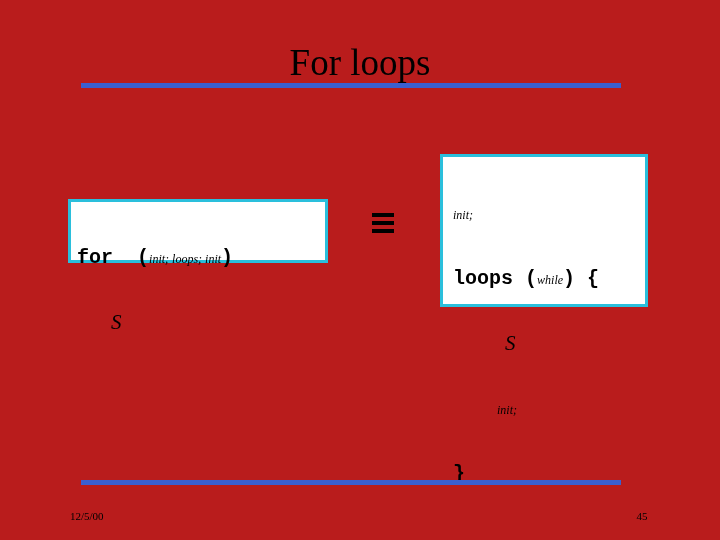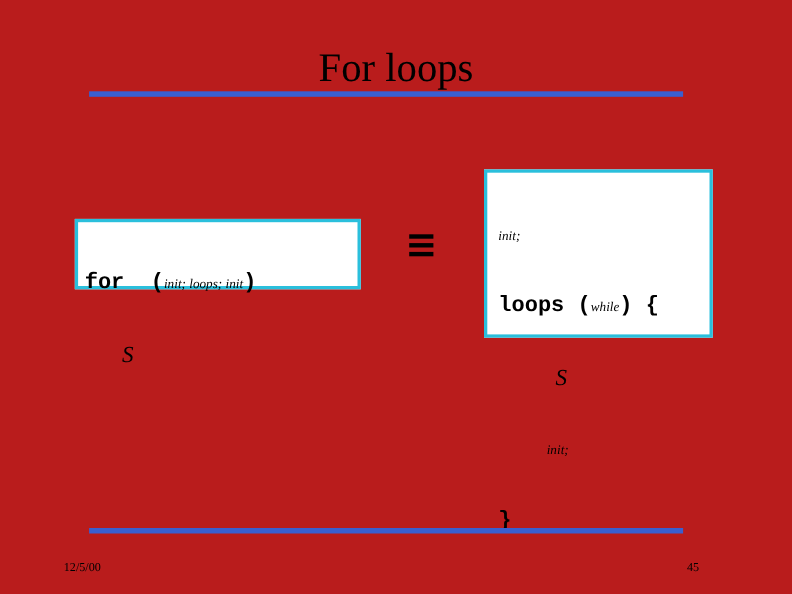--- a/index.html
+++ b/index.html
@@ -122,20 +122,21 @@
 
   
   .footer-text {
     position: absolute;
     top: 509px;
     font-family: "Liberation Serif", serif;
     font-size: 11px;
     line-height: 14px;
     color: #000000;
     white-space: pre;
+    margin-left: 12px;
   }
   #footer-date   { left: 58px; }
   #footer-center { left: 0; width: 720px; text-align: center; }
   #footer-page   { left: 600px; width: 60px; text-align: center; }
 </style>
 </head>
 <body>
 
 <div id="slide">
 

